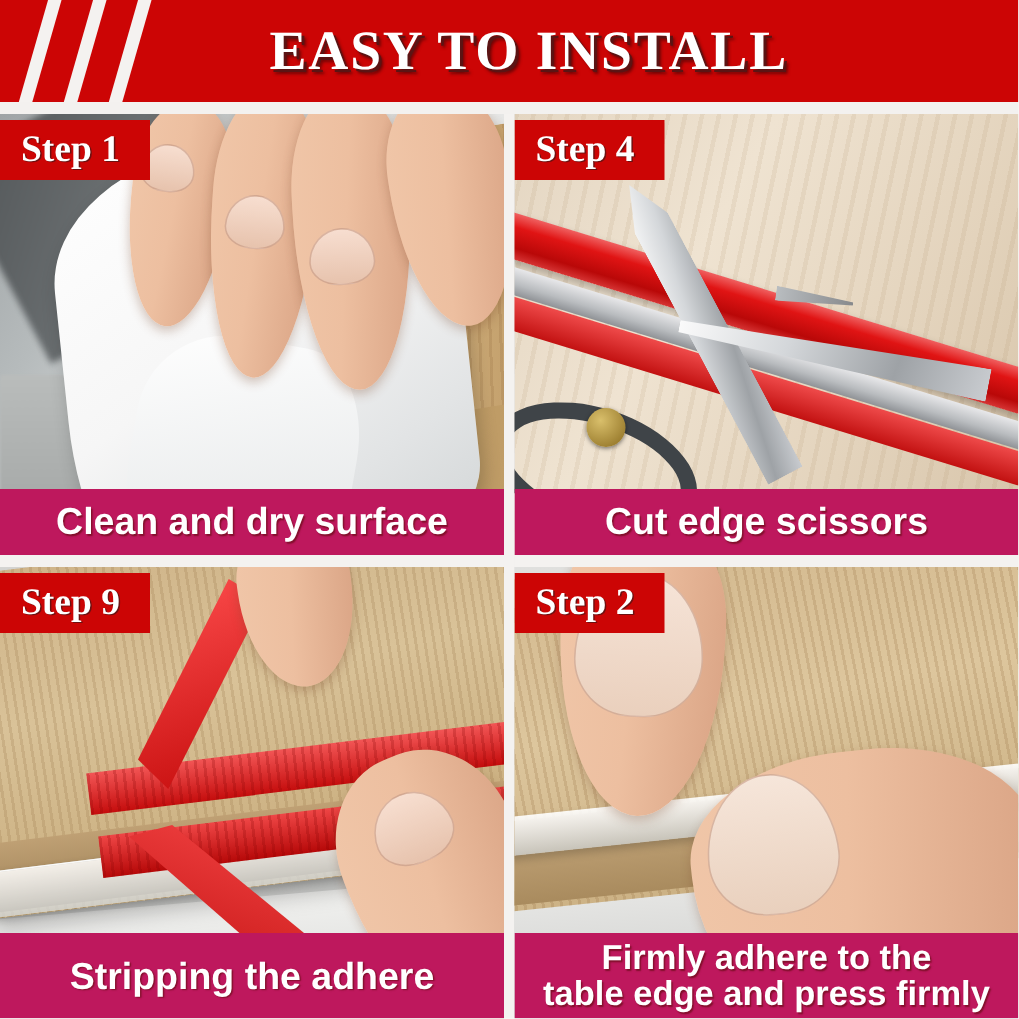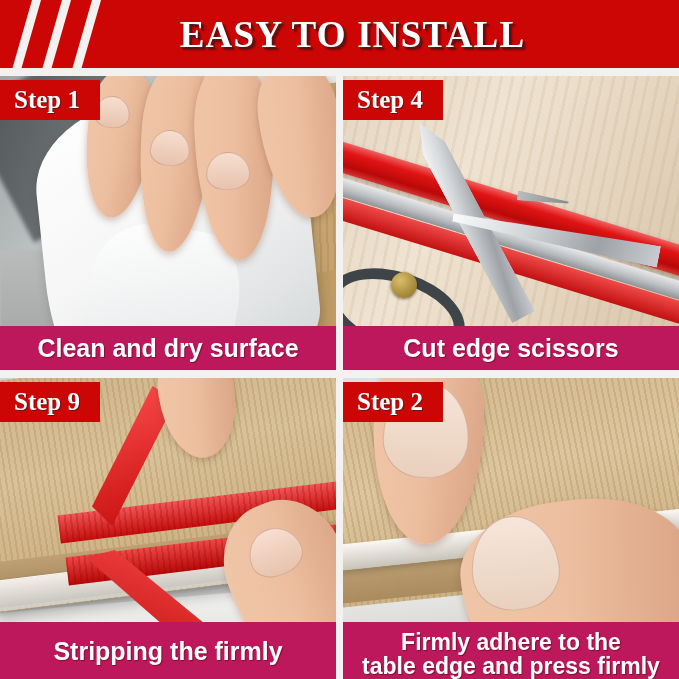--- a/index.html
+++ b/index.html
@@ -76,21 +76,21 @@
     text-align:center;line-height:1.04;
     text-shadow:1px 1px 1px rgba(90,10,10,.6);
     white-space:pre-line;
   }
   .cap-1{height:44px;}
   .cap-1 .ctext{font-size:25px;}
   .cap-2{height:44px;}
   .cap-2 .ctext{font-size:25px;}
   .cap-3{height:57px;}
   .cap-3 .ctext{font-size:25px;}
-  .cap-4{height:57px;align-items:flex-end;}
+  .cap-4{height:57px;}
   .cap-4 .ctext{font-size:23px;}
 
   
   .scene{position:absolute;inset:0;}
 
   
   .s1-bg{position:absolute;inset:0;background:
      linear-gradient(120deg,#9fa4a6 0%,#b6bbbc 22%,#cfd2d2 40%,#e6e7e6 60%,#eceae7 100%);}
   .s1-darkband{position:absolute;left:-10px;top:-10px;width:150px;height:150px;
      background:linear-gradient(135deg,#4c5052,#7d8284);transform:rotate(-28deg);
@@ -287,21 +287,21 @@
         <div class="s3-peelA"></div>
         <div class="s3-peelB"></div>
         <div class="finger s3-f1"></div>
         <div class="finger s3-f2"></div>
         <div class="nail s3-n2"></div>
       </div>
       <div class="badge">
         <span>Step 9</span>
       </div>
       <div class="caption cap-3">
-        <div class="ctext">Stripping the firmly</div>
+        <div class="ctext">Stripping the adhere</div>
       </div>
     </div>
 
     <div class="gut"></div>
 
     <div class="panel">
       <div class="scene">
         <div class="s4-bg"></div>
         <div class="s4-shelf"></div>
         <div class="s4-wood"></div>

